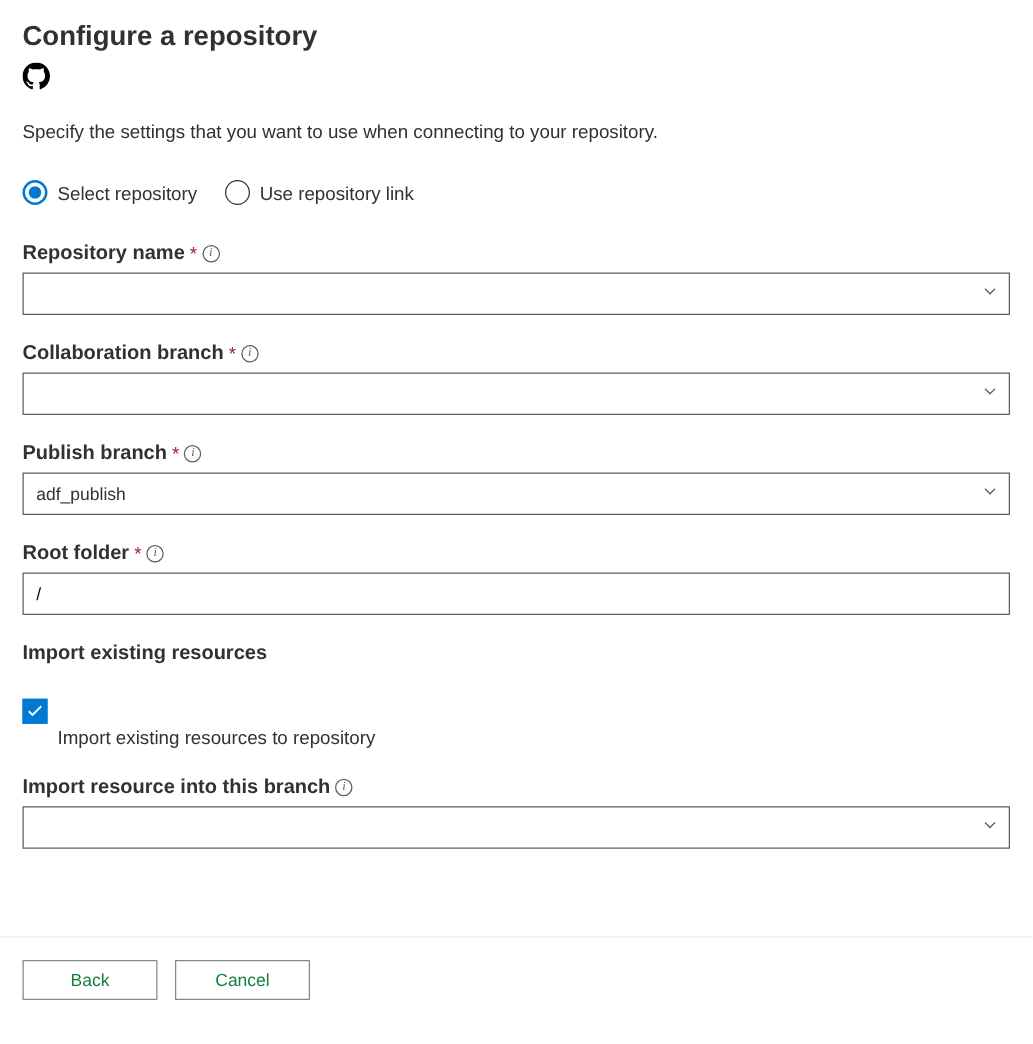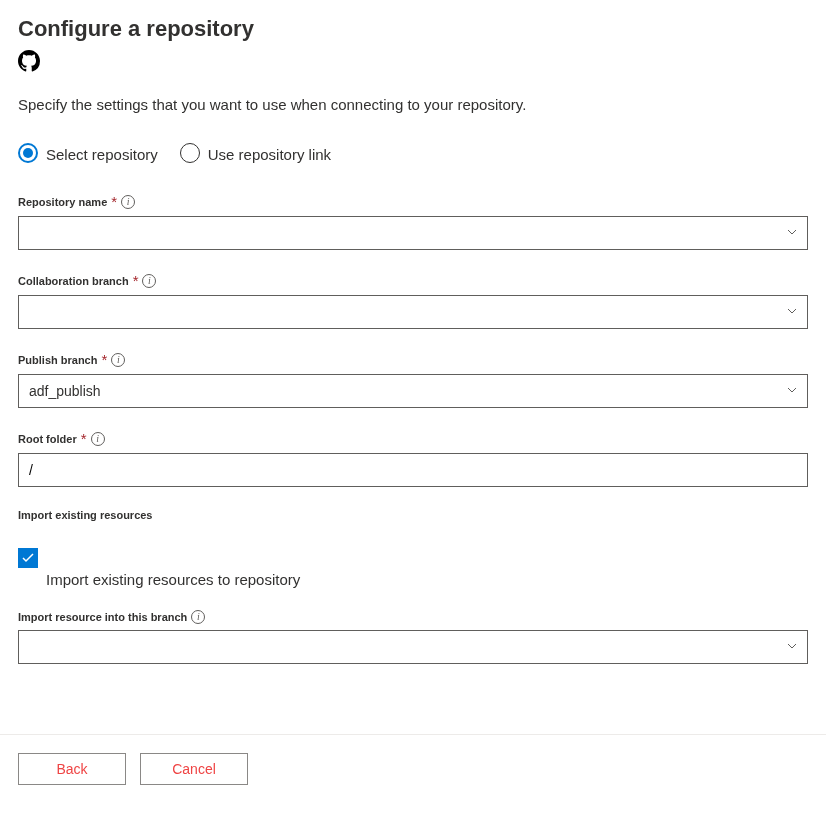--- a/index.html
+++ b/index.html
@@ -65,21 +65,21 @@
     .field-group {
       margin-bottom: 22px;
     }
     .field-label-row {
       display: flex;
       align-items: center;
       gap: 4px;
       margin-bottom: 6px;
     }
     .field-label {
-      font-size: 11px;
+      font-size: 16px;
       font-weight: 600;
     }
     .required {
       color: #a4262c;
       font-size: 15px;
     }
     .info-icon {
       width: 14px;
       height: 14px;
       border: 1px solid #605e5c;
@@ -157,21 +157,21 @@
     }
     .btn {
       height: 32px;
       padding: 0 16px;
       min-width: 108px;
       font-size: 14px;
       font-family: inherit;
       cursor: pointer;
       border: 1px solid #8a8886;
       background: #fff;
-      color: #ef4444;
+      color: #15803d;
     }
     .btn-primary {
       background: #0078d4;
       border-color: #0078d4;
       color: #fff;
     }
     .select-wrapper {
       position: relative;
     }
   </style>

